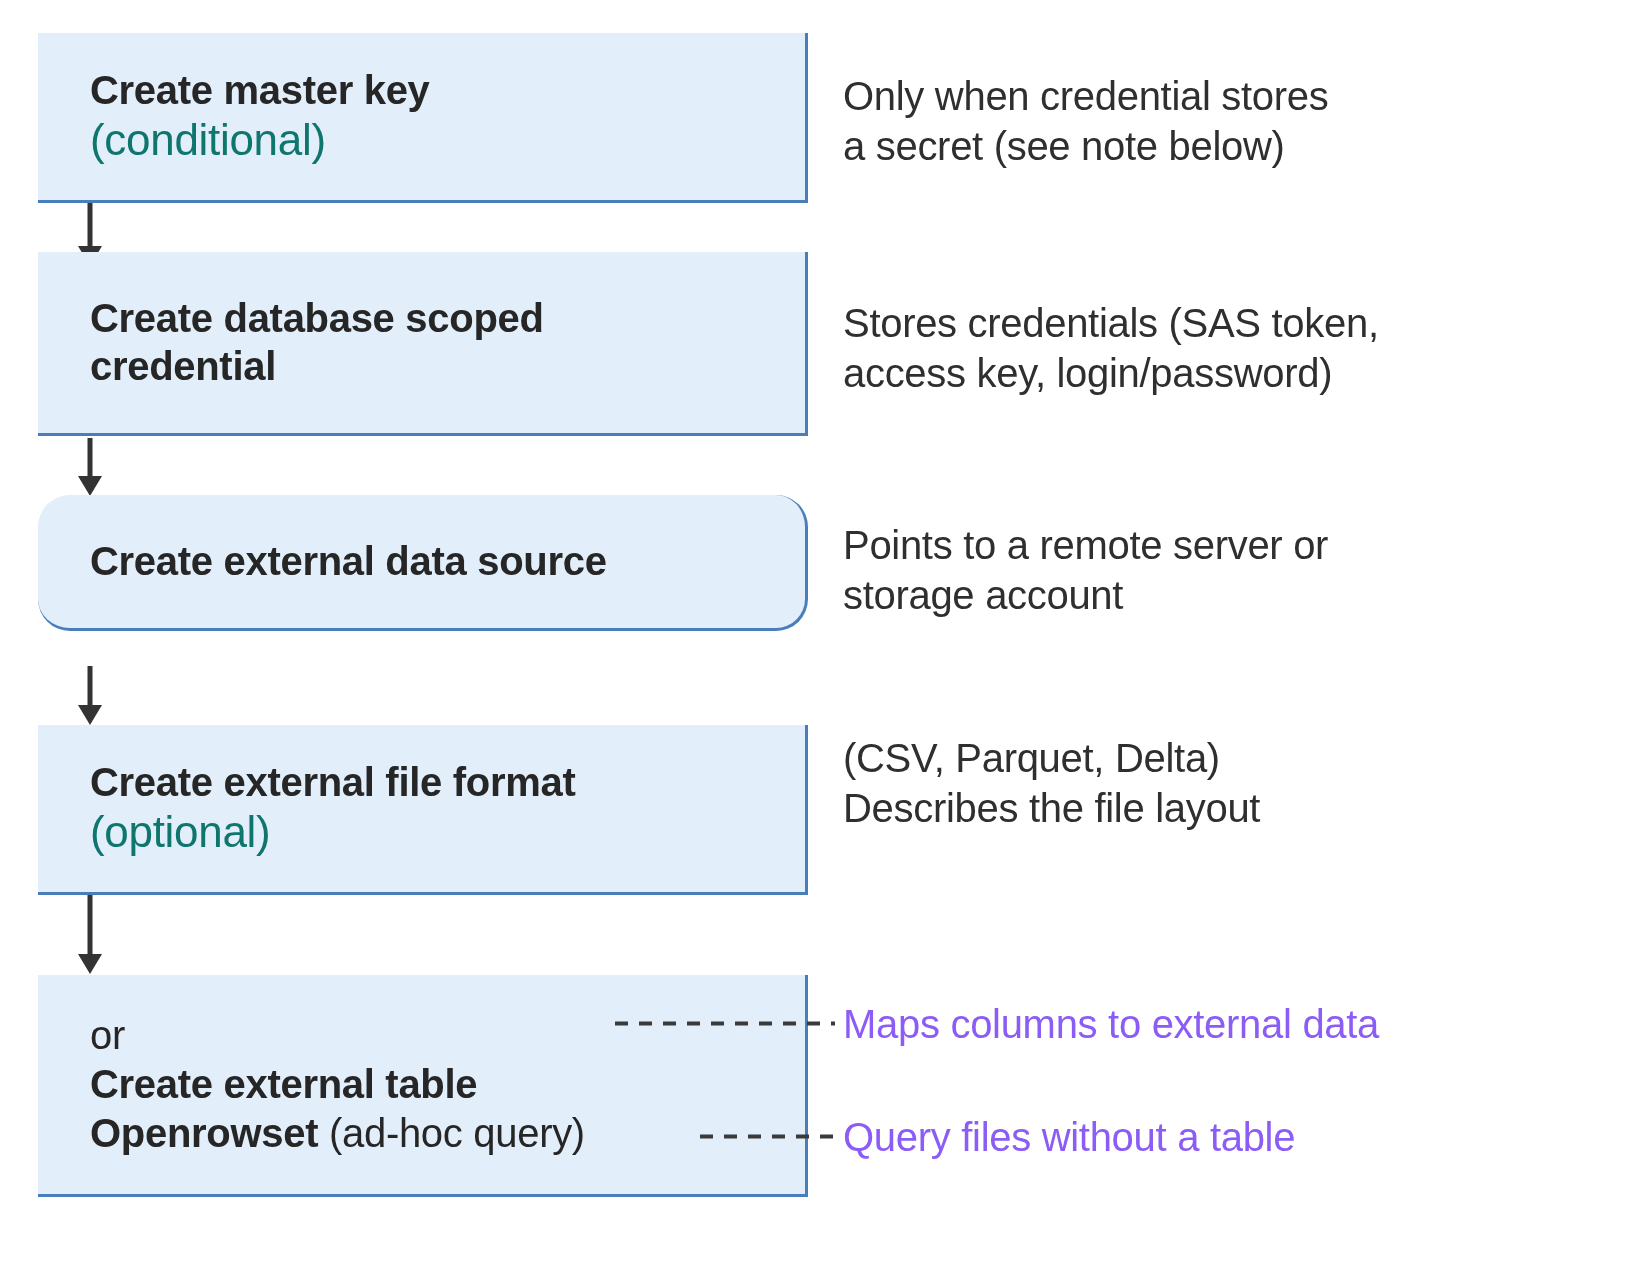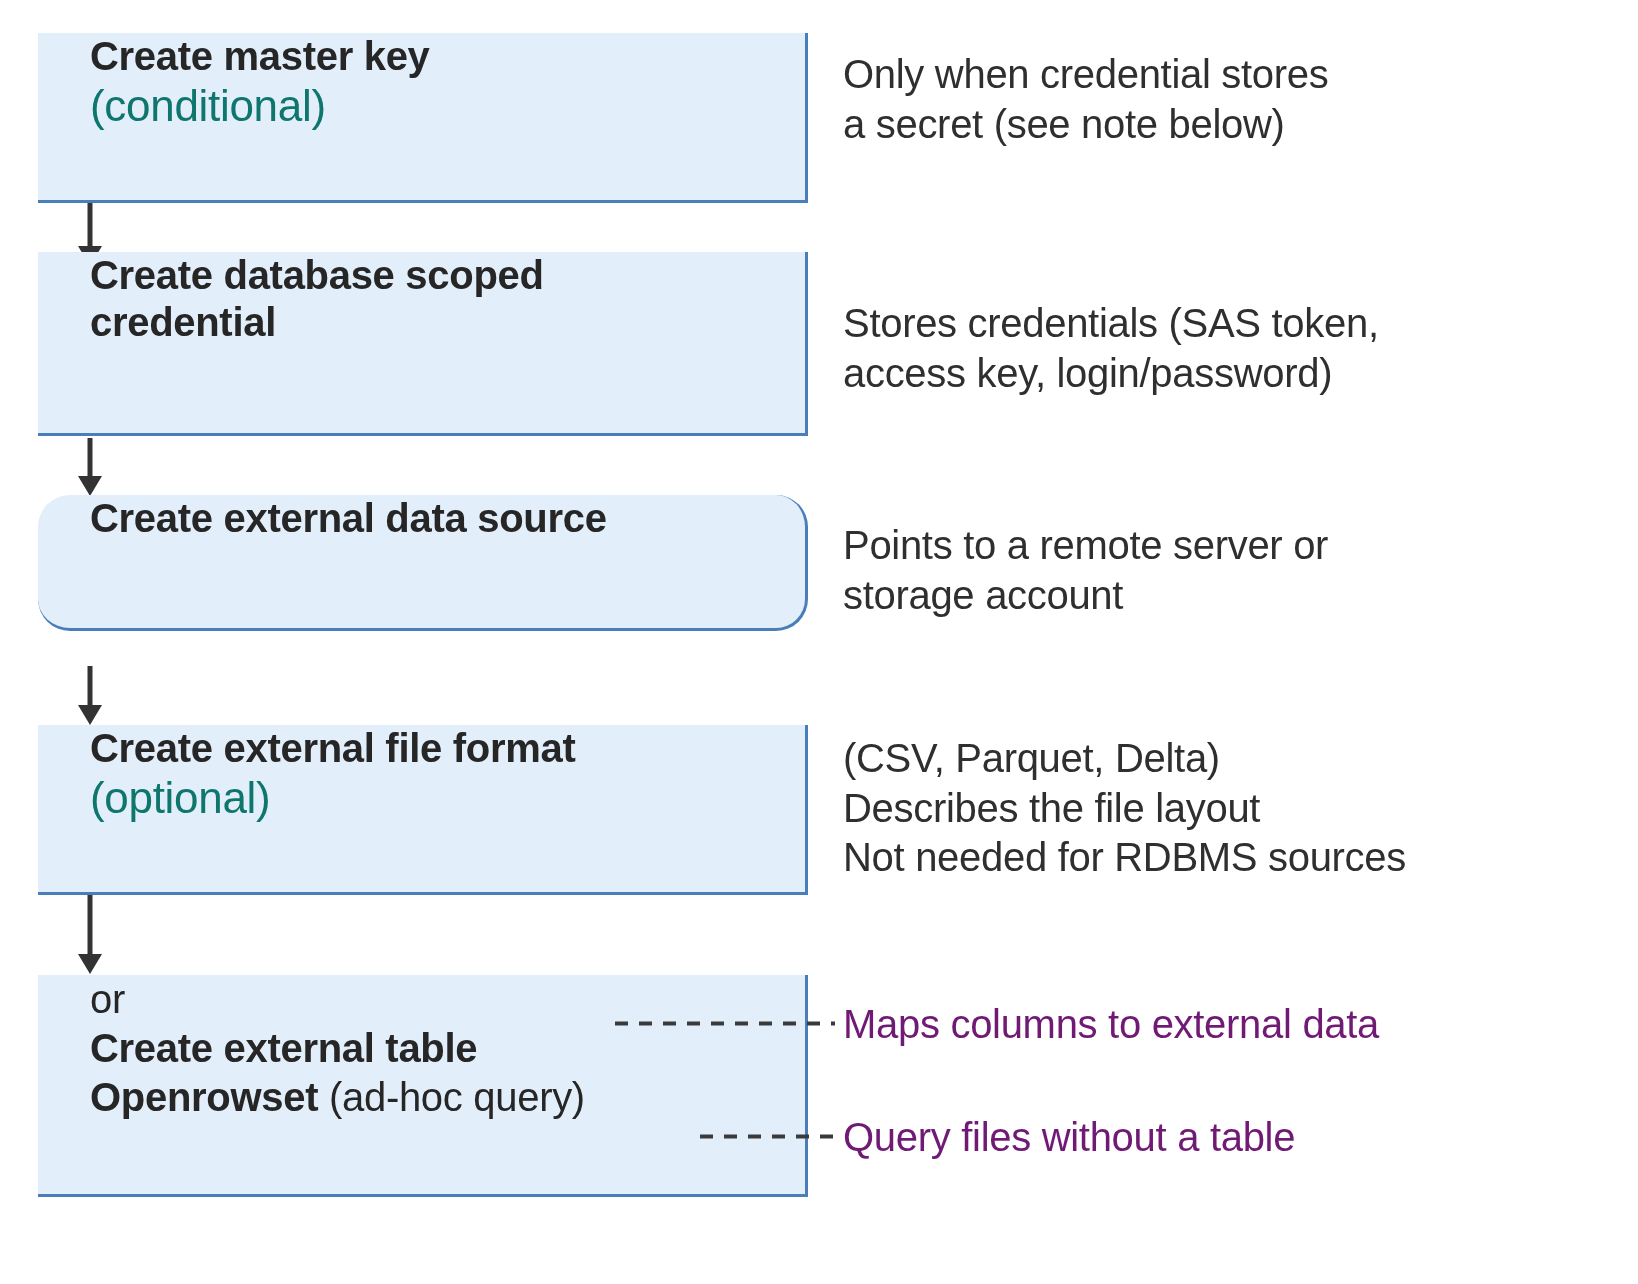--- a/index.html
+++ b/index.html
@@ -26,20 +26,21 @@
   .step-box {
     position: absolute;
     left: 38px;
     width: 770px;
     background: #e3eefb;
     border-right: 3px solid #4a7ebb;
     border-bottom: 3px solid #4a7ebb;
     box-sizing: border-box;
     display: flex;
     flex-direction: column;
+    justify-content: center;
     padding-left: 52px;
     padding-right: 14px;
   }
 
   .step-title {
     font-weight: bold;
     font-size: 40px;
     line-height: 1.18;
     letter-spacing: -0.3px;
     color: #262626;
@@ -90,35 +91,35 @@
     position: absolute;
     height: 4px;
   }
   .leader svg { display: block; }
 
   .inline-annotation {
     position: absolute;
     font-size: 40px;
     line-height: 1.24;
     letter-spacing: -0.3px;
-    color: #701a75;
+    color: #8b5cf6;
     white-space: nowrap;
   }
 </style>
 </head>
 <body>
 
 <div id="diagram">
 
   <div class="step-box" style="top:33px; height:170px;">
     <div class="step-title">Create master key</div>
     <div class="step-sub">(conditional)</div>
   </div>
 
-  <div class="annotation" style="top:50px;">
+  <div class="annotation" style="top:72px;">
     <div>Only when credential stores</div>
     <div>a secret (see note below)</div>
   </div>
 
   <div class="connector" style="top:203px; height:63px;">
     <svg width="32" height="63" viewBox="0 0 32 63">
       <line x1="16" y1="0" x2="16" y2="45" stroke="#333333" stroke-width="5"></line>
       <polygon points="4,43 28,43 16,63" fill="#333333"></polygon>
     </svg>
   </div>
@@ -157,21 +158,20 @@
   </div>
 
   <div class="step-box" style="top:725px; height:170px;">
     <div class="step-title">Create external file format</div>
     <div class="step-sub">(optional)</div>
   </div>
 
   <div class="annotation" style="top:734px;">
     <div>(CSV, Parquet, Delta)</div>
     <div>Describes the file layout</div>
-    <div>Not needed for RDBMS sources</div>
   </div>
 
   <div class="connector" style="top:895px; height:80px;">
     <svg width="32" height="80" viewBox="0 0 32 80">
       <line x1="16" y1="0" x2="16" y2="61" stroke="#333333" stroke-width="5"></line>
       <polygon points="4,59 28,59 16,79" fill="#333333"></polygon>
     </svg>
   </div>
 
   <div class="step-box" style="top:975px; height:222px;">

